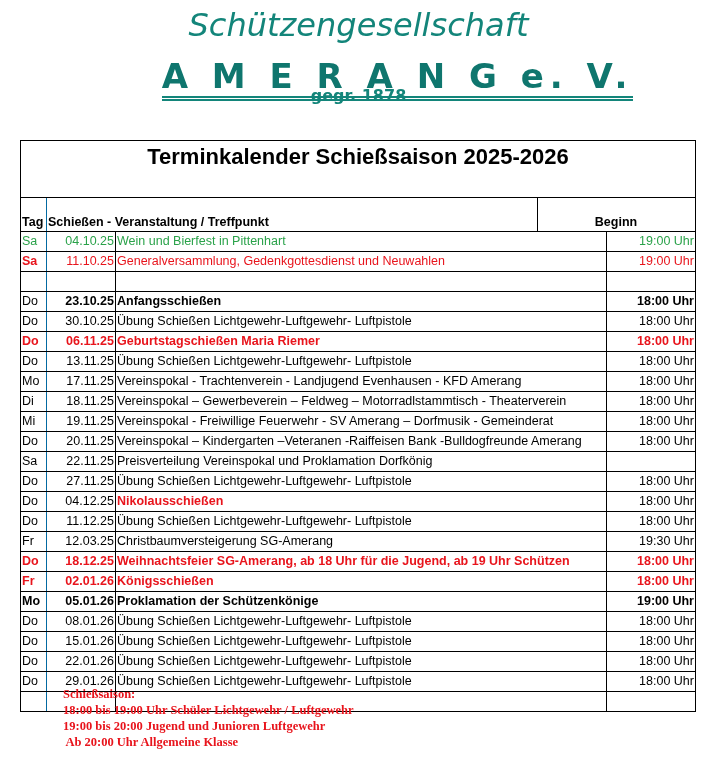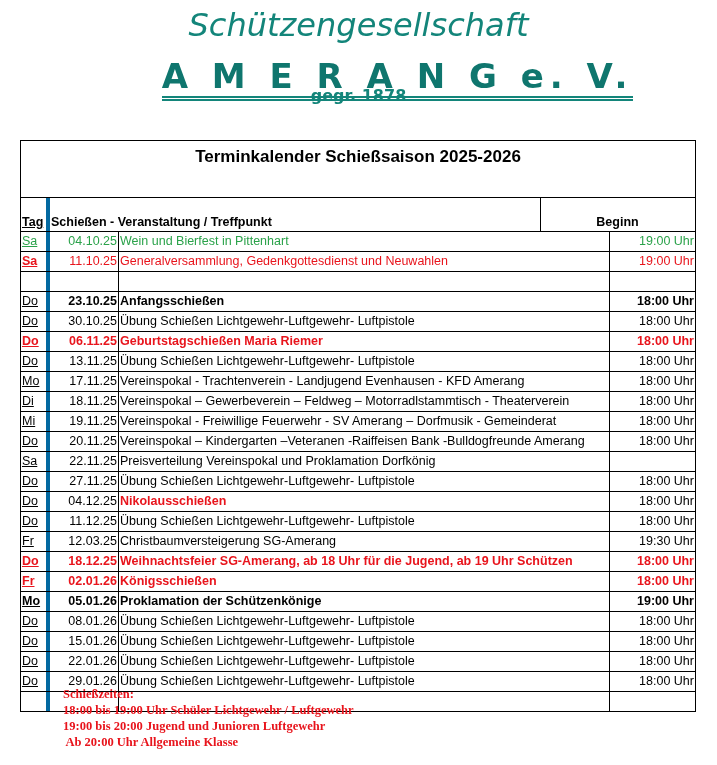--- a/index.html
+++ b/index.html
@@ -2,24 +2,24 @@
 <html><head>
 <meta charset="utf-8">
 <style>
   html,body{margin:0;padding:0;background:#fff;}
   body{width:717px;height:765px;position:relative;overflow:hidden;font-family:"Liberation Sans",sans-serif;}
   .org1{position:absolute;top:6px;left:0;width:717px;text-align:center;color:#13857a;font-family:"DejaVu Sans",sans-serif;font-style:italic;font-size:32px;letter-spacing:0px;}
   .org2{position:absolute;top:56px;left:0;width:717px;text-align:center;color:#0f766e;font-family:"DejaVu Sans",sans-serif;font-weight:bold;font-size:34px;letter-spacing:6px;margin-left:39px;}
   .org2 span{display:inline-block;border-bottom:5px double #13857a;padding-bottom:1px;line-height:38px;}
   .org3{position:absolute;top:86px;left:0;width:717px;text-align:center;color:#13857a;font-family:"DejaVu Sans",sans-serif;font-weight:bold;font-size:16px;}
   .tbl{position:absolute;left:20px;top:140px;width:674px;border:1px solid #000;}
-  .title-row{height:56px;border-bottom:1px solid #000;text-align:center;font-weight:bold;font-size:17px;line-height:32px;color:#000;}
+  .title-row{height:56px;border-bottom:1px solid #000;text-align:center;font-weight:bold;font-size:22px;line-height:32px;color:#000;}
   .row{display:flex;height:19px;border-bottom:1px solid #000;font-size:12.5px;line-height:19px;}
   .row:last-child{border-bottom:none;}
-  .c1{width:24px;border-right:4px solid #0369a1;padding-left:1px;white-space:nowrap;overflow:hidden;text-decoration:underline;}
+  .c1{width:24px;border-right:1px solid #0369a1;padding-left:1px;white-space:nowrap;overflow:hidden;}
   .c2{width:67px;border-right:1px solid #000;text-align:right;padding-right:1px;white-space:nowrap;}
   .c3{width:489px;border-right:1px solid #000;padding-left:1px;white-space:nowrap;overflow:hidden;}
   .c4{flex:1;text-align:right;padding-right:1px;white-space:nowrap;}
   .hdr{height:33px;line-height:48px;font-weight:bold;font-size:12.5px;}
   .hdr .c4{text-align:center;}
   .hdr .c2{text-align:center;}
   .g{color:#2aa24a;}
   .r{color:#e8141c;}
   .b{font-weight:bold;}
   .note{position:absolute;left:63px;top:686px;color:#e8141c;font-family:"Liberation Serif",serif;font-weight:bold;font-size:12.5px;line-height:16px;}
@@ -181,17 +181,17 @@
       <div class="row">
         <div class="c1"></div>
         <div class="c2"></div>
         <div class="c3"></div>
         <div class="c4"></div>
       </div>
     </div>
 </div>
 
 <div class="note">
-  <div>Schießzeiten:</div>
+  <div>Schießsaison:</div>
   <div>18:00 bis 19:00 Uhr Schüler Lichtgewehr / Luftgewehr</div>
   <div>19:00 bis 20:00 Jugend und Junioren Luftgewehr</div>
   <div> Ab 20:00 Uhr Allgemeine Klasse</div>
 </div>
 
 </body></html>

